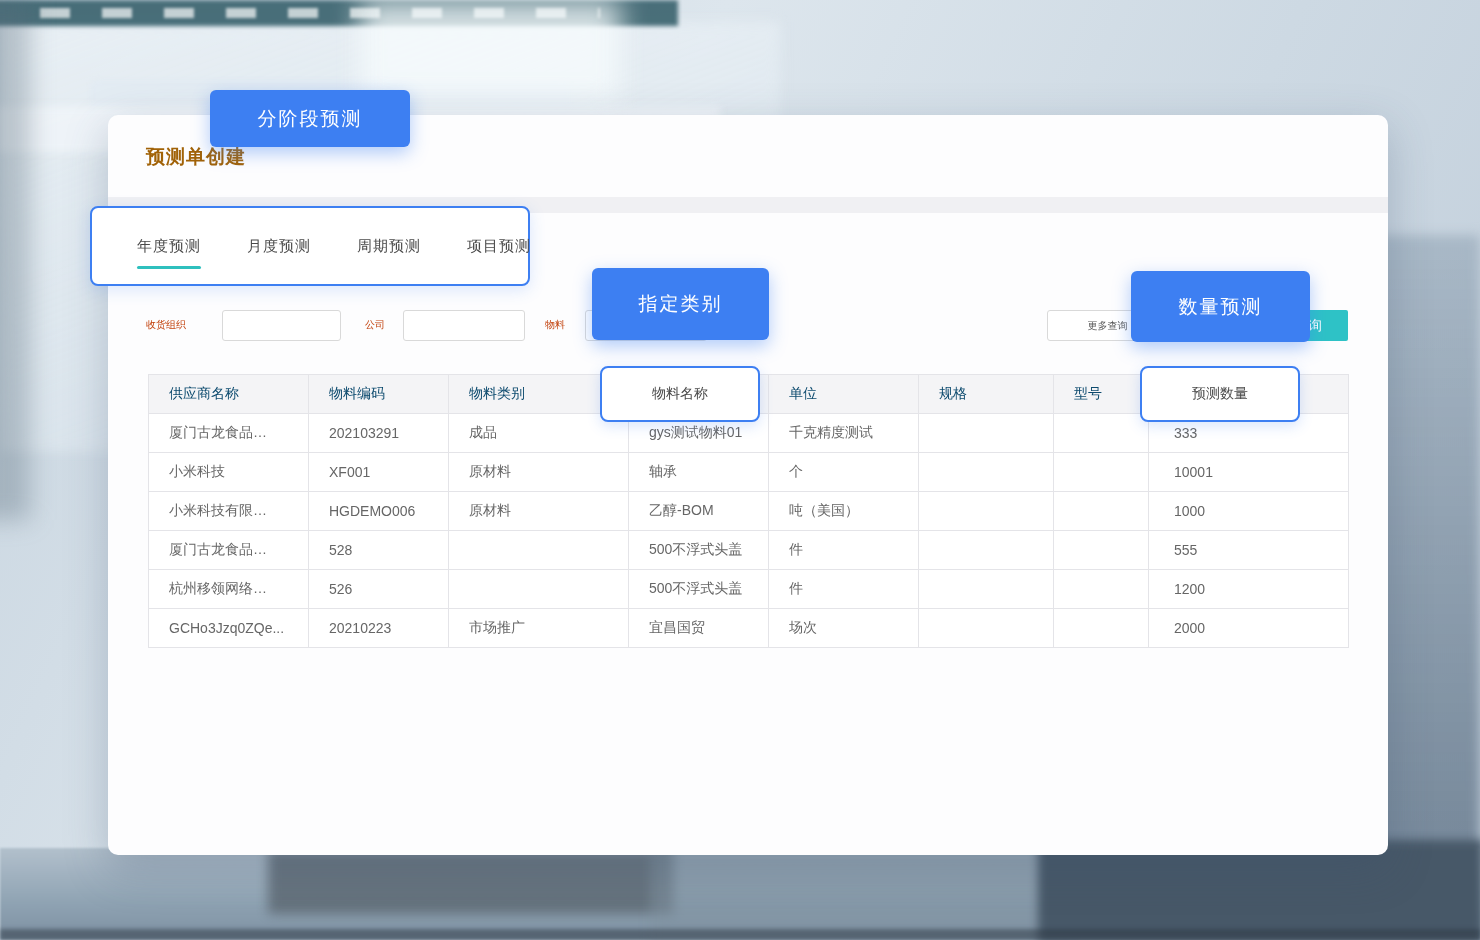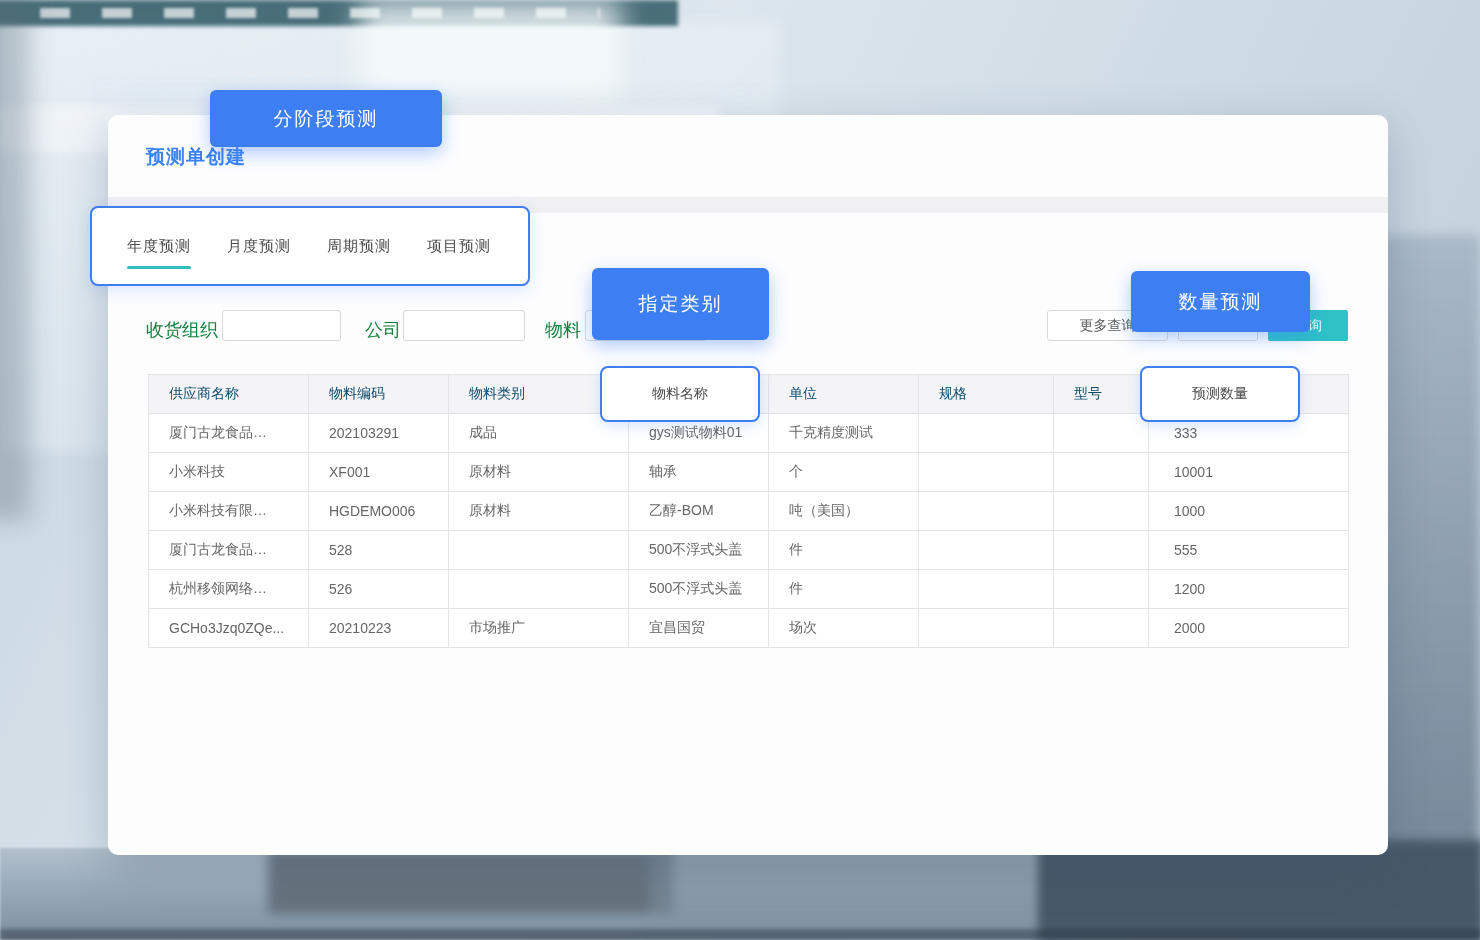--- a/index.html
+++ b/index.html
@@ -21,40 +21,40 @@
   #bg-right-col{left:1352px;top:235px;width:128px;height:630px;background:linear-gradient(180deg,rgba(132,152,170,.45),rgba(86,106,126,.7));filter:blur(6px);}
   #bg-deck{left:0;top:848px;width:1480px;height:92px;background:linear-gradient(180deg,#b2c0cc,#8fa3b3 60%,#7d90a1);filter:blur(1px);}
   #bg-deck-dark{left:268px;top:850px;width:405px;height:64px;background:#5e6a74;opacity:.85;filter:blur(6px);}
   #bg-deck-mid{left:650px;top:850px;width:420px;height:90px;background:rgba(128,145,160,.55);filter:blur(6px);}
   #bg-corner-dark{left:1038px;top:840px;width:445px;height:102px;background:#475868;filter:blur(5px);}
   #bg-bottom-line{left:0;top:929px;width:1480px;height:11px;background:rgba(44,54,66,.5);filter:blur(2px);}
 
   
   #panel{position:absolute;left:108px;top:115px;width:1280px;height:740px;background:#fdfdfe;
     border-radius:10px;box-shadow:0 14px 44px rgba(58,78,108,.28);}
-  #page-title{position:absolute;left:146px;top:144px;font-size:19px;color:#3b82f6;font-weight:600;letter-spacing:1px;z-index:2;}
+  #page-title{position:absolute;left:146px;top:144px;font-size:19px;color:#a16207;font-weight:600;letter-spacing:1px;z-index:2;}
   #gray-strip{position:absolute;left:108px;top:197px;width:1280px;height:16px;background:#f0f0f3;z-index:1;border-radius:0;}
 
   
   #tabs-box{position:absolute;left:90px;top:206px;width:440px;height:80px;background:#fff;
     border:2px solid #3d7ff2;border-radius:8px;box-sizing:border-box;z-index:5;
     box-shadow:0 4px 16px rgba(61,127,242,.18);}
   #tabs{position:absolute;left:35px;top:29px;display:flex;gap:36px;}
-  .tab{font-size:15px;color:#4a4a4a;letter-spacing:1px;padding-bottom:13px;position:relative;cursor:pointer;white-space:nowrap;}
+  .tab{font-size:15px;color:#4a4a4a;letter-spacing:1px;padding-bottom:13px;position:relative;cursor:pointer;white-space:nowrap;margin-left:10px;}
   .tab.active::after{content:"";position:absolute;left:0;right:0;bottom:0;height:3px;background:#2ec0be;border-radius:2px;}
 
   
-  .flabel{position:absolute;top:318px;font-size:18px;color:#15803d;z-index:3;white-space:nowrap;}
+  .flabel{position:absolute;top:318px;font-size:10px;color:#c2410c;z-index:3;white-space:nowrap;}
   .finput{position:absolute;top:310px;height:31px;border:1px solid #d9d9d9;border-radius:3px;background:#fff;
     box-sizing:border-box;z-index:3;padding:0 8px;font-size:13px;color:#333;outline:none;}
   #f1-label{left:146px;} #f1-input{left:222px;width:119px;}
   #f2-label{left:365px;} #f2-input{left:403px;width:122px;}
   #f3-label{left:545px;} #f3-input{left:585px;width:122px;}
   #more-query{position:absolute;left:1047px;top:310px;width:121px;height:31px;border:1px solid #d9d9d9;border-radius:3px;
-    background:#fff;color:#595959;font-size:14px;display:flex;align-items:center;justify-content:center;z-index:3;cursor:pointer;box-sizing:border-box;}
+    background:#fff;color:#595959;font-size:10px;display:flex;align-items:center;justify-content:center;z-index:3;cursor:pointer;box-sizing:border-box;}
   #mini-input{left:1178px;width:80px;}
   #query-btn{position:absolute;left:1268px;top:310px;width:80px;height:31px;background:#2ec2c6;border:none;border-radius:2px;
     color:#fff;font-size:14px;letter-spacing:3px;display:flex;align-items:center;justify-content:center;z-index:3;cursor:pointer;}
 
   
   #table-wrap{position:absolute;left:148px;top:374px;z-index:2;}
   table{border-collapse:collapse;table-layout:fixed;background:#fff;}
   th,td{border:1px solid #e4e4e8;height:39px;padding:0 6px 0 20px;font-size:14px;text-align:left;
     white-space:nowrap;overflow:hidden;box-sizing:border-box;}
   th{background:#f4f4f6;color:#0c4a6e;font-weight:normal;}
@@ -64,23 +64,23 @@
   
   .hdr-callout{position:absolute;background:#fff;border:2px solid #3d7ff2;border-radius:8px;box-sizing:border-box;
     display:flex;align-items:center;justify-content:center;font-size:14px;color:#4a4a4a;z-index:6;
     box-shadow:0 4px 14px rgba(61,127,242,.2);}
   #callout-name{left:600px;top:366px;width:160px;height:56px;}
   #callout-qty{left:1140px;top:366px;width:160px;height:56px;}
 
   
   .badge{position:absolute;background:#3d7ff2;color:#fff;border-radius:6px;display:flex;align-items:center;justify-content:center;
     font-size:19px;letter-spacing:2px;z-index:10;box-shadow:0 6px 18px rgba(61,127,242,.4);}
-  #badge-staged{left:210px;top:90px;width:232px;height:57px;}
+  #badge-staged{left:210px;top:90px;width:200px;height:57px;}
   #badge-category{left:592px;top:268px;width:177px;height:72px;}
-  #badge-quantity{left:1131px;top:271px;width:179px;height:61px;}
+  #badge-quantity{left:1131px;top:271px;width:179px;height:71px;}
 </style>
 </head>
 <body>
 
 <div class="bg" id="bg-screen"></div>
 <div class="bg" id="bg-topbar"></div>
 <div class="bg" id="bg-topbar-items"></div>
 <div class="bg" id="bg-browser-tabs"></div>
 <div class="bg" id="bg-docbar"></div>
 <div class="bg" id="bg-glow"></div>

